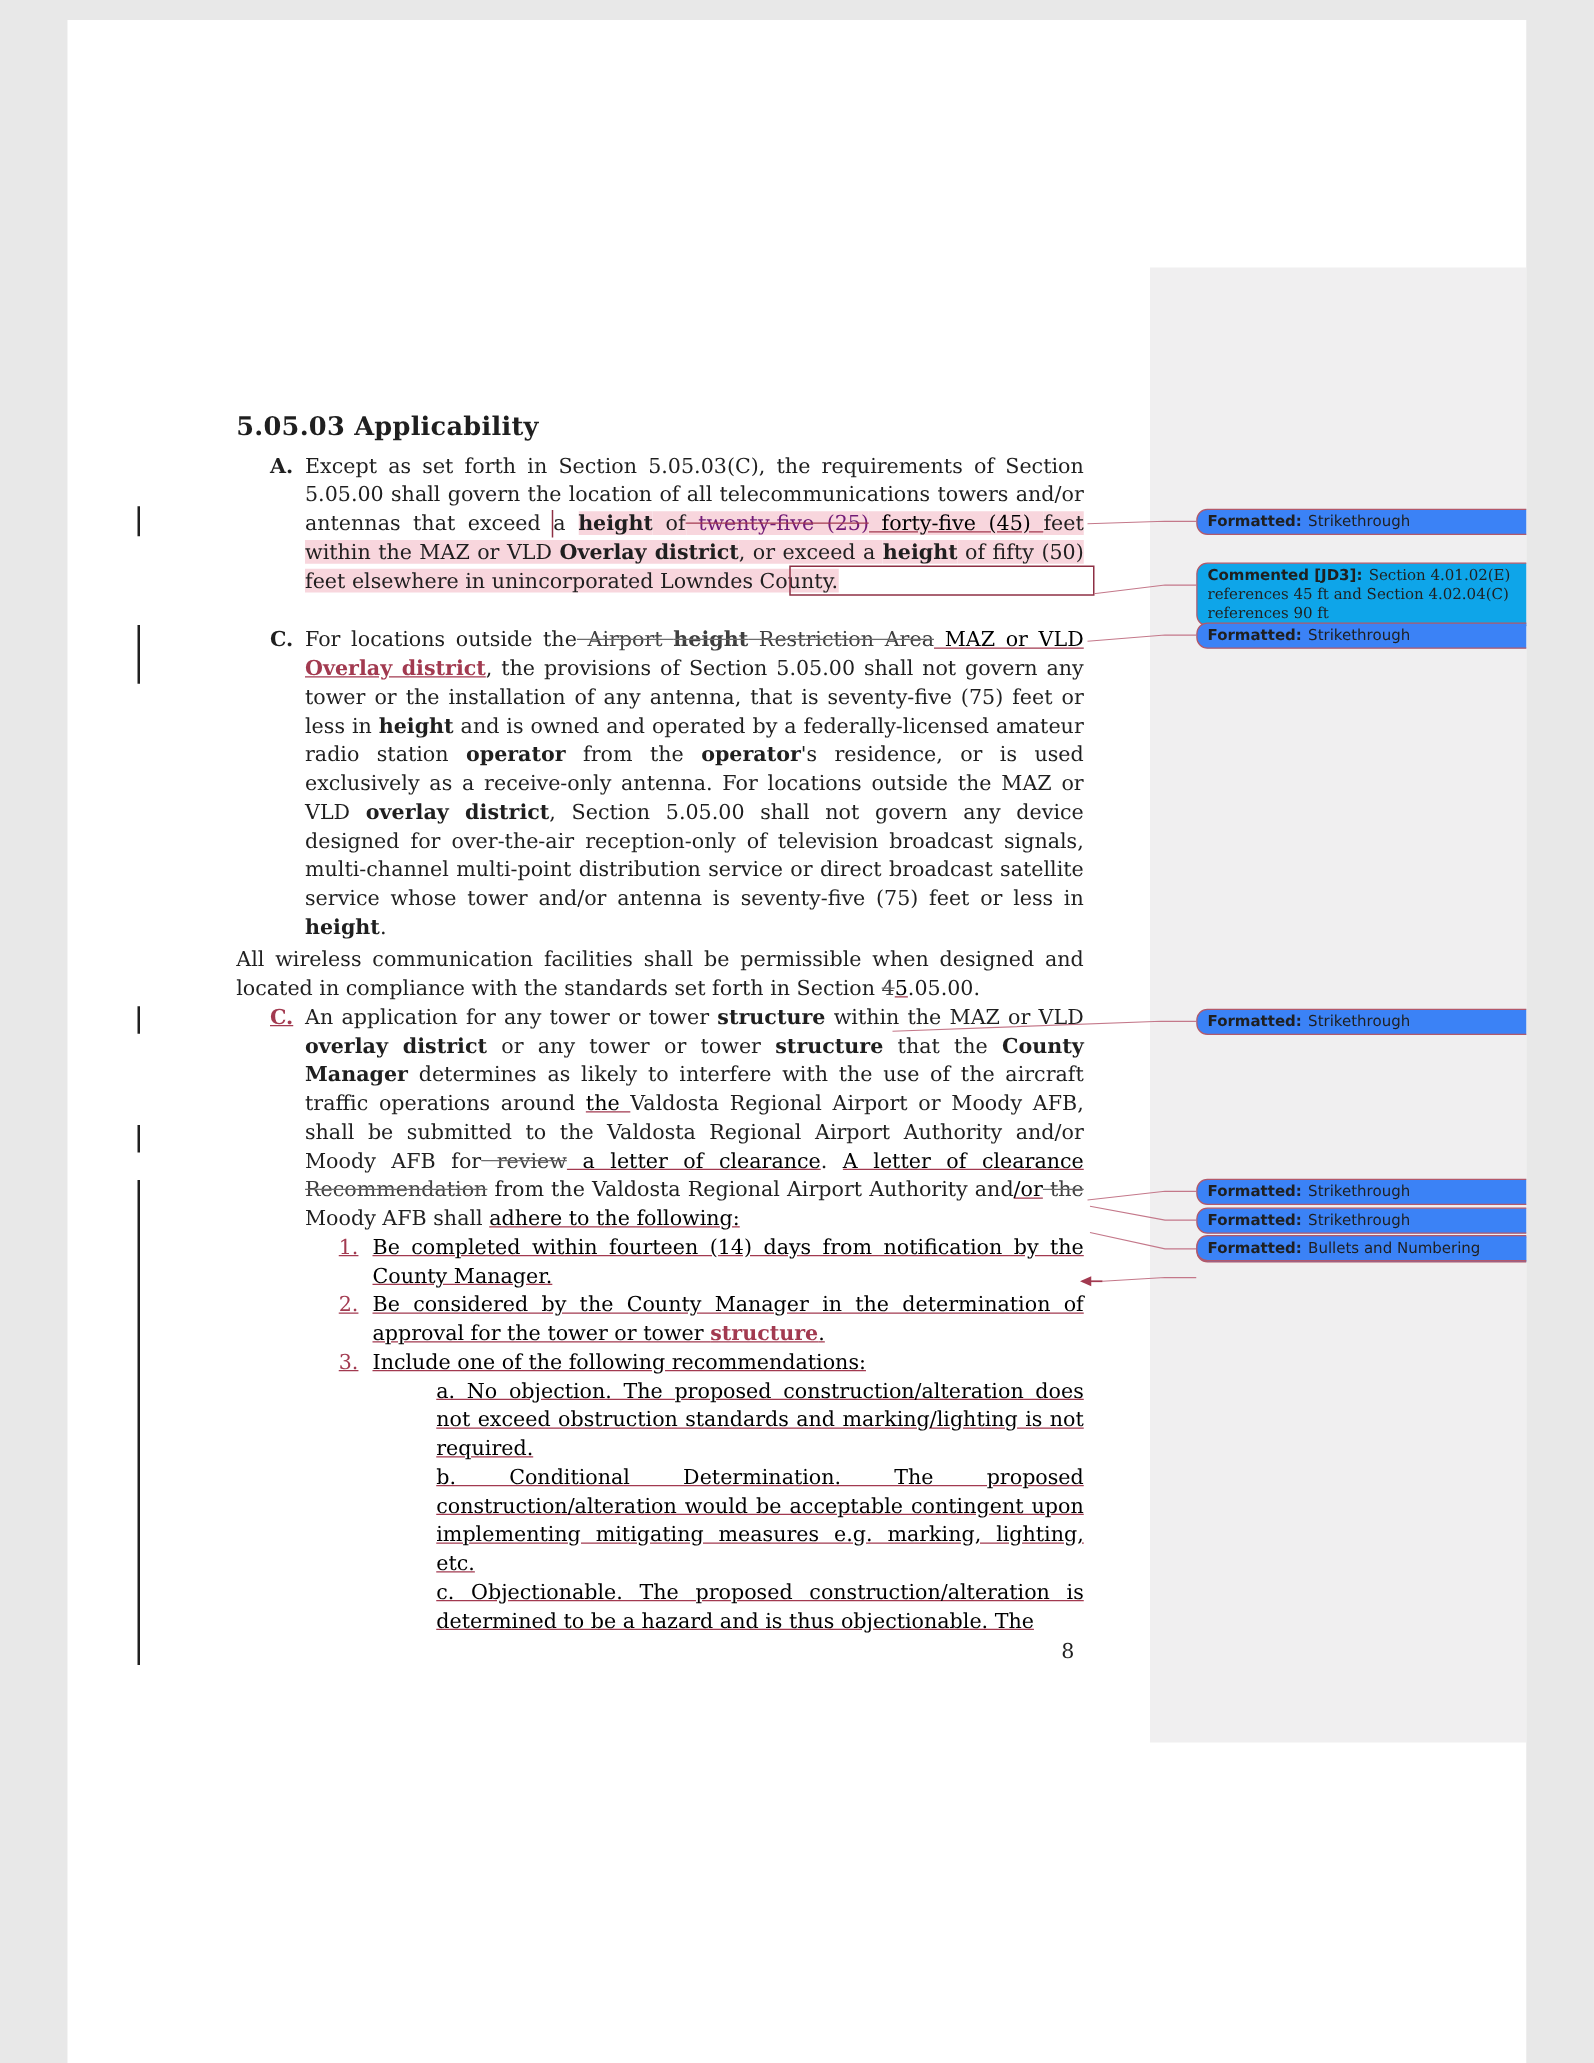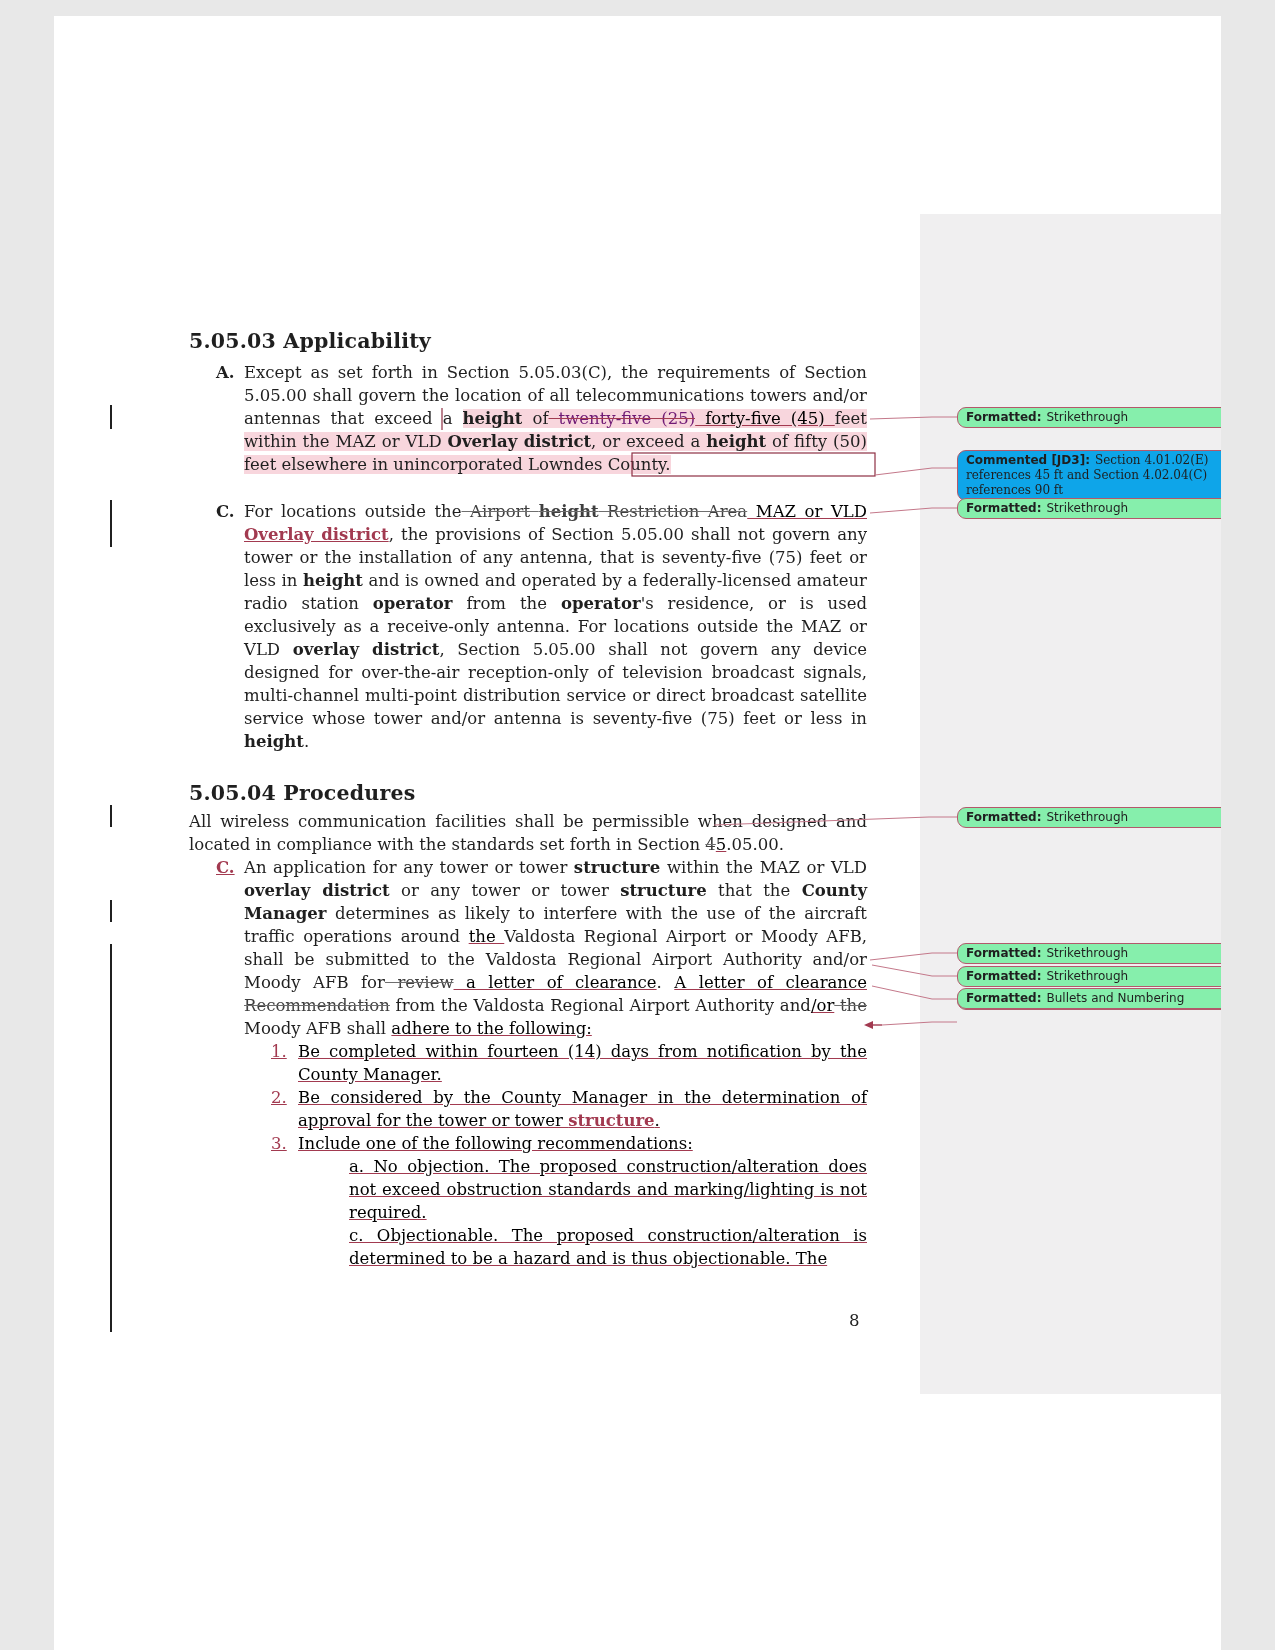--- a/index.html
+++ b/index.html
@@ -36,48 +36,48 @@
   .sg-str{color:#701a75;text-decoration:line-through;text-decoration-color:#a23a50;}
   .sg-ins{color:#000000;text-decoration:underline;text-decoration-color:#a23a50;}
   .sg-insb{color:#a23a50;font-weight:bold;text-decoration:underline;text-decoration-color:#a23a50;}
   .sg-lb{font-weight:bold;color:#1f1f1f;}
   .sg-lbins{color:#a23a50;text-decoration:underline;font-weight:normal;}
   .sg-lbinsb{color:#a23a50;text-decoration:underline;font-weight:bold;}
   .sg-hl{background:#f8d6dd;}
   
   .balloon{
     position:absolute;left:903px;width:282px;
-    border:1.4px solid #b2596b;border-radius:9px;background:#86efac;
+    border:1.4px solid #b2596b;border-radius:9px;background:#3b82f6;
     font-family:"DejaVu Sans", sans-serif;font-size:12px;line-height:15px;
     padding:2px 8px;color:#1f1f1f;
   }
   .balloon .b-tag{font-weight:bold;margin-right:5px;}
   .balloon.comment{background:#0ea5e9;}
   .balloon.comment .b-text{font-family:"DejaVu Serif", serif;}
   .overlay{position:absolute;left:0;top:0;pointer-events:none;}
   .page-number{position:absolute;left:795px;top:1295px;font-size:16.5px;}
 </style>
 </head>
 <body>
 
 <div class="page">
 
   <div class="markup-panel"></div>
 
   <div class="text-column" id="text-column">
       <div class="blk h1 mt-title"><span class="">5.05.03  Applicability</span></div>
       <div class="blk item-a mt-6"><span class="label sg-lb">A.</span><span class="">Except as set forth in Section 5.05.03(C), the requirements of Section 5.05.00 shall govern the location of all telecommunications towers and/or antennas that exceed a </span><span class="sg-b sg-hl">height</span><span class="sg-hl"> of</span><span class="sg-str sg-hl"> twenty-five (25)</span><span class="sg-ins sg-hl"> forty-five (45) </span><span class="sg-hl">feet within the MAZ or VLD </span><span class="sg-b sg-hl">Overlay district</span><span class="sg-hl">, or exceed a </span><span class="sg-b sg-hl">height</span><span class="sg-hl"> of fifty (50) feet elsewhere in unincorporated Lowndes County.</span></div>
       <div class="blk item-a mt-24"><span class="label sg-lb">C.</span><span class="">For locations outside the</span><span class="sg-st"> Airport </span><span class="sg-stb">height</span><span class="sg-st"> Restriction Area</span><span class="sg-ins"> MAZ or VLD </span><span class="sg-insb">Overlay district</span><span class="">, the provisions of Section 5.05.00 shall not govern any tower or the installation of any antenna, that is seventy-five (75) feet or less in </span><span class="sg-b">height</span><span class=""> and is owned and operated by a federally-licensed amateur radio station </span><span class="sg-b">operator</span><span class=""> from the </span><span class="sg-b">operator</span><span class="">'s residence, or is used exclusively as a receive-only antenna.  For locations outside the MAZ or VLD </span><span class="sg-b">overlay district</span><span class="">, Section 5.05.00 shall not govern any device designed for over-the-air reception-only of television broadcast signals, multi-channel multi-point distribution service or direct broadcast satellite service whose tower and/or antenna is seventy-five (75) feet or less in </span><span class="sg-b">height</span><span class="">.</span></div>
-      <div class="blk h1 mt-27"><span class="">5.05.04  Procedures</span></div>
       <div class="blk mt-3"><span class="">All wireless communication facilities shall be permissible when designed and located in compliance with the standards set forth in Section </span><span class="sg-st">4</span><span class="sg-ins">5</span><span class="">.05.00.</span></div>
       <div class="blk item-a"><span class="label sg-lbinsb">C.</span><span class="">An application for any tower or tower </span><span class="sg-b">structure</span><span class=""> within the MAZ or VLD </span><span class="sg-b">overlay district</span><span class=""> or any tower or tower </span><span class="sg-b">structure</span><span class=""> that the </span><span class="sg-b">County Manager</span><span class=""> determines as likely to interfere with the use of the aircraft traffic operations around </span><span class="sg-ins">the </span><span class="">Valdosta Regional Airport or Moody AFB, shall be submitted to the Valdosta Regional Airport Authority and/or Moody AFB for</span><span class="sg-st"> review</span><span class="sg-ins"> a letter of clearance</span><span class="">.  </span><span class="sg-ins">A letter of clearance </span><span class="sg-st">Recommendation</span><span class=""> from the Valdosta Regional Airport Authority and</span><span class="sg-ins">/or</span><span class="sg-st"> the</span><span class=""> Moody AFB shall </span><span class="sg-ins">adhere to the following:</span></div>
       <div class="blk item-n"><span class="label sg-lbins">1.</span><span class="sg-ins">Be completed within fourteen (14) days from notification by the County Manager.</span></div>
       <div class="blk item-n"><span class="label sg-lbins">2.</span><span class="sg-ins">Be considered by the County Manager in the determination of approval for the tower or tower </span><span class="sg-insb">structure</span><span class="sg-ins">.</span></div>
       <div class="blk item-n"><span class="label sg-lbins">3.</span><span class="sg-ins">Include one of the following recommendations:</span></div>
       <div class="blk item-l"><span class="sg-ins">a. No objection.  The proposed construction/alteration does not exceed obstruction standards and marking/lighting is not required.</span></div>
+      <div class="blk item-l"><span class="sg-ins">b. Conditional Determination.  The proposed construction/alteration would be acceptable contingent upon implementing mitigating measures e.g. marking, lighting, etc.</span></div>
       <div class="blk item-l"><span class="sg-ins">c. Objectionable.  The proposed construction/alteration is determined to be a hazard and is thus objectionable.  The</span></div>
     </div>
 
   <svg class="overlay" width="1275" height="1650" viewBox="0 0 1275 1650">
 
     <g stroke="#202020" stroke-width="2">
       <line x1="57" y1="389" x2="57" y2="413"></line>
       <line x1="57" y1="484" x2="57" y2="531"></line>
       <line x1="57" y1="789" x2="57" y2="811"></line>
       <line x1="57" y1="884" x2="57" y2="906"></line>

